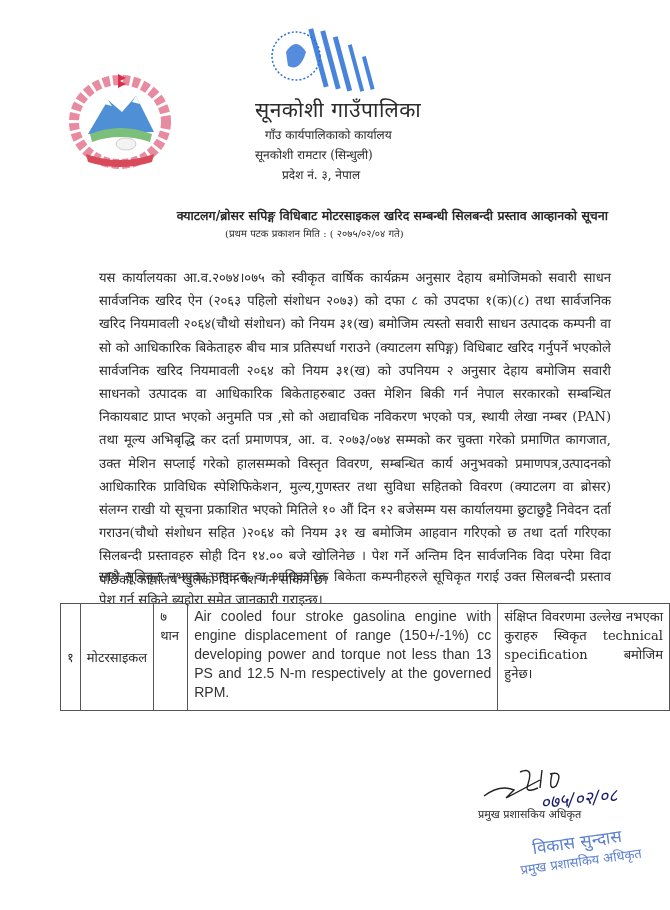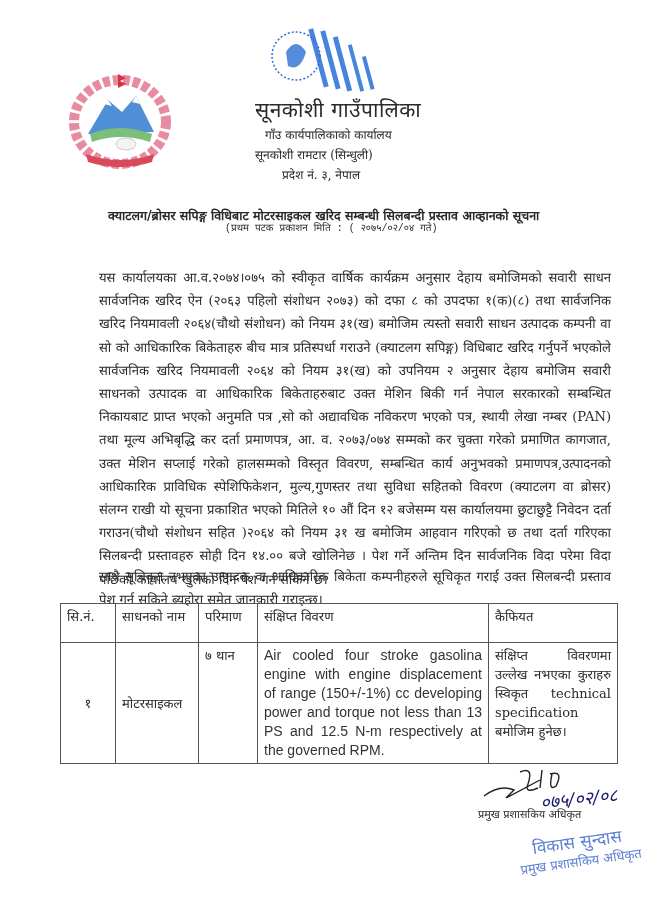--- a/index.html
+++ b/index.html
@@ -3,22 +3,22 @@
 <meta charset="utf-8">
 <style>
   html, body { margin:0; padding:0; }
   body { width:670px; height:910px; background:#ffffff; position:relative; overflow:hidden;
          font-family:"DejaVu Serif", serif; color:#2a2a2a; }
   .abs { position:absolute; }
   .logo { left:66px; top:72px; width:108px; height:98px; }
   .stamp { left:268px; top:22px; width:112px; height:82px; }
   .org-name { top:95px; font-size:21px; left:255px; width:200px; text-align:left; letter-spacing:0.5px; }
   .org-line { font-size:12px; text-align:left; }
-  .title { left:108px; top:207px; width:520px; font-size:12.5px; font-weight:bold; text-align:left; white-space:nowrap; }
-  .subtitle { left:225px; top:220px; font-size:10px; white-space:nowrap;font-family:Liberation Mono, monospace; }
+  .title { left:88px; top:207px; width:520px; font-size:12.5px; font-weight:bold; text-align:right; white-space:nowrap; }
+  .subtitle { left:225px; top:226px; font-size:10px; white-space:nowrap; }
   .para { left:85px; width:540px; font-size:13.1px; line-height:23.2px; text-align:justify; }
   .para p { margin:14px; }
   table.spec { position:absolute; left:60px; top:603px; border-collapse:collapse; font-size:13px; }
   table.spec td { border:1.5px solid #555; vertical-align:top; padding:3px 6px; line-height:19px; }
   .eng { font-family:"Liberation Sans", sans-serif; font-size:14px; line-height:19px; text-align:justify; color:#333; }
   .sig-label { left:478px; top:806px; font-size:11px; }
   .sig-date { left:540px; top:786px; font-size:18px; color:#1a1a6a; font-style:italic; transform:rotate(-6deg); }
   .bluestamp { color:#5a7fd0; }
 </style>
 </head>
@@ -61,27 +61,20 @@
 
 <div class="abs para" style="top:252px;">
   <p style="text-indent:0;">यस कार्यालयका आ.व.२०७४।०७५ को स्वीकृत वार्षिक कार्यक्रम अनुसार देहाय बमोजिमको सवारी साधन सार्वजनिक खरिद ऐन (२०६३ पहिलो संशोधन २०७३) को दफा ८ को उपदफा १(क)(८) तथा सार्वजनिक खरिद नियमावली २०६४(चौथो संशोधन) को नियम ३१(ख) बमोजिम त्यस्तो सवारी साधन उत्पादक कम्पनी वा सो को आधिकारिक बिकेताहरु बीच मात्र प्रतिस्पर्धा गराउने (क्याटलग सपिङ्ग) विधिबाट खरिद गर्नुपर्ने भएकोले सार्वजनिक खरिद नियमावली २०६४ को नियम ३१(ख) को उपनियम २ अनुसार देहाय बमोजिम सवारी साधनको उत्पादक वा आधिकारिक बिकेताहरुबाट उक्त मेशिन बिकी गर्न नेपाल सरकारको सम्बन्धित निकायबाट प्राप्त भएको अनुमति पत्र ,सो को अद्यावधिक नविकरण भएको पत्र, स्थायी लेखा नम्बर (PAN) तथा मूल्य अभिबृद्धि कर दर्ता प्रमाणपत्र, आ. व. २०७३/०७४ सम्मको कर चुक्ता गरेको प्रमाणित कागजात, उक्त मेशिन सप्लाई गरेको हालसम्मको विस्तृत विवरण, सम्बन्धित कार्य अनुभवको प्रमाणपत्र,उत्पादनको आधिकारिक प्राविधिक स्पेशिफिकेशन, मुल्य,गुणस्तर तथा सुविधा सहितको विवरण (क्याटलग वा ब्रोसर) संलग्न राखी यो सूचना प्रकाशित भएको मितिले १० औं दिन १२ बजेसम्म यस कार्यालयमा छुटाछुट्टै निवेदन दर्ता गराउन(चौथो संशोधन सहित )२०६४ को नियम ३१ ख बमोजिम आहवान गरिएको छ तथा दर्ता गरिएका सिलबन्दी प्रस्तावहरु सोही दिन १४.०० बजे खोलिनेछ  । पेश गर्ने अन्तिम दिन सार्वजनिक विदा परेमा विदा पछिको कार्यालय खुलेको दिन पेश गर्न सकिने छ।</p>
 </div>
 <div class="abs para" style="top:551px;">
   <p>साथै सूचिकृत नभएका उत्पादक वा आधिकारिक बिकेता कम्पनीहरुले सूचिकृत गराई उक्त सिलबन्दी प्रस्ताव पेश गर्न सकिने ब्यहोरा समेत जानकारी गराइन्छ।</p>
 </div>
 
 <table class="spec">
   <tbody>
-      <tr>
-    <td style="width:42px; height:32px;">सि.नं.</td>
-    <td style="width:70px;">साधनको नाम</td>
-    <td style="width:46px;">परिमाण</td>
-    <td style="width:218px;">संक्षिप्त विवरण</td>
-    <td style="width:116px;">कैफियत</td>
-  </tr>
   <tr>
     <td style="vertical-align:middle; text-align:center; height:100px;">१</td>
     <td style="vertical-align:middle;">मोटरसाइकल</td>
     <td>७ थान</td>
     <td class="eng">Air cooled four stroke gasolina engine with engine displacement of range (150+/-1%) cc developing power and torque not less than 13 PS and 12.5 N-m respectively at the governed RPM.</td>
     <td style="text-align:justify;border-radius:16px;">संक्षिप्त विवरणमा उल्लेख नभएका कुराहरु स्विकृत technical specification बमोजिम हुनेछ।</td>
   </tr>
 </tbody>
   </table>
 

